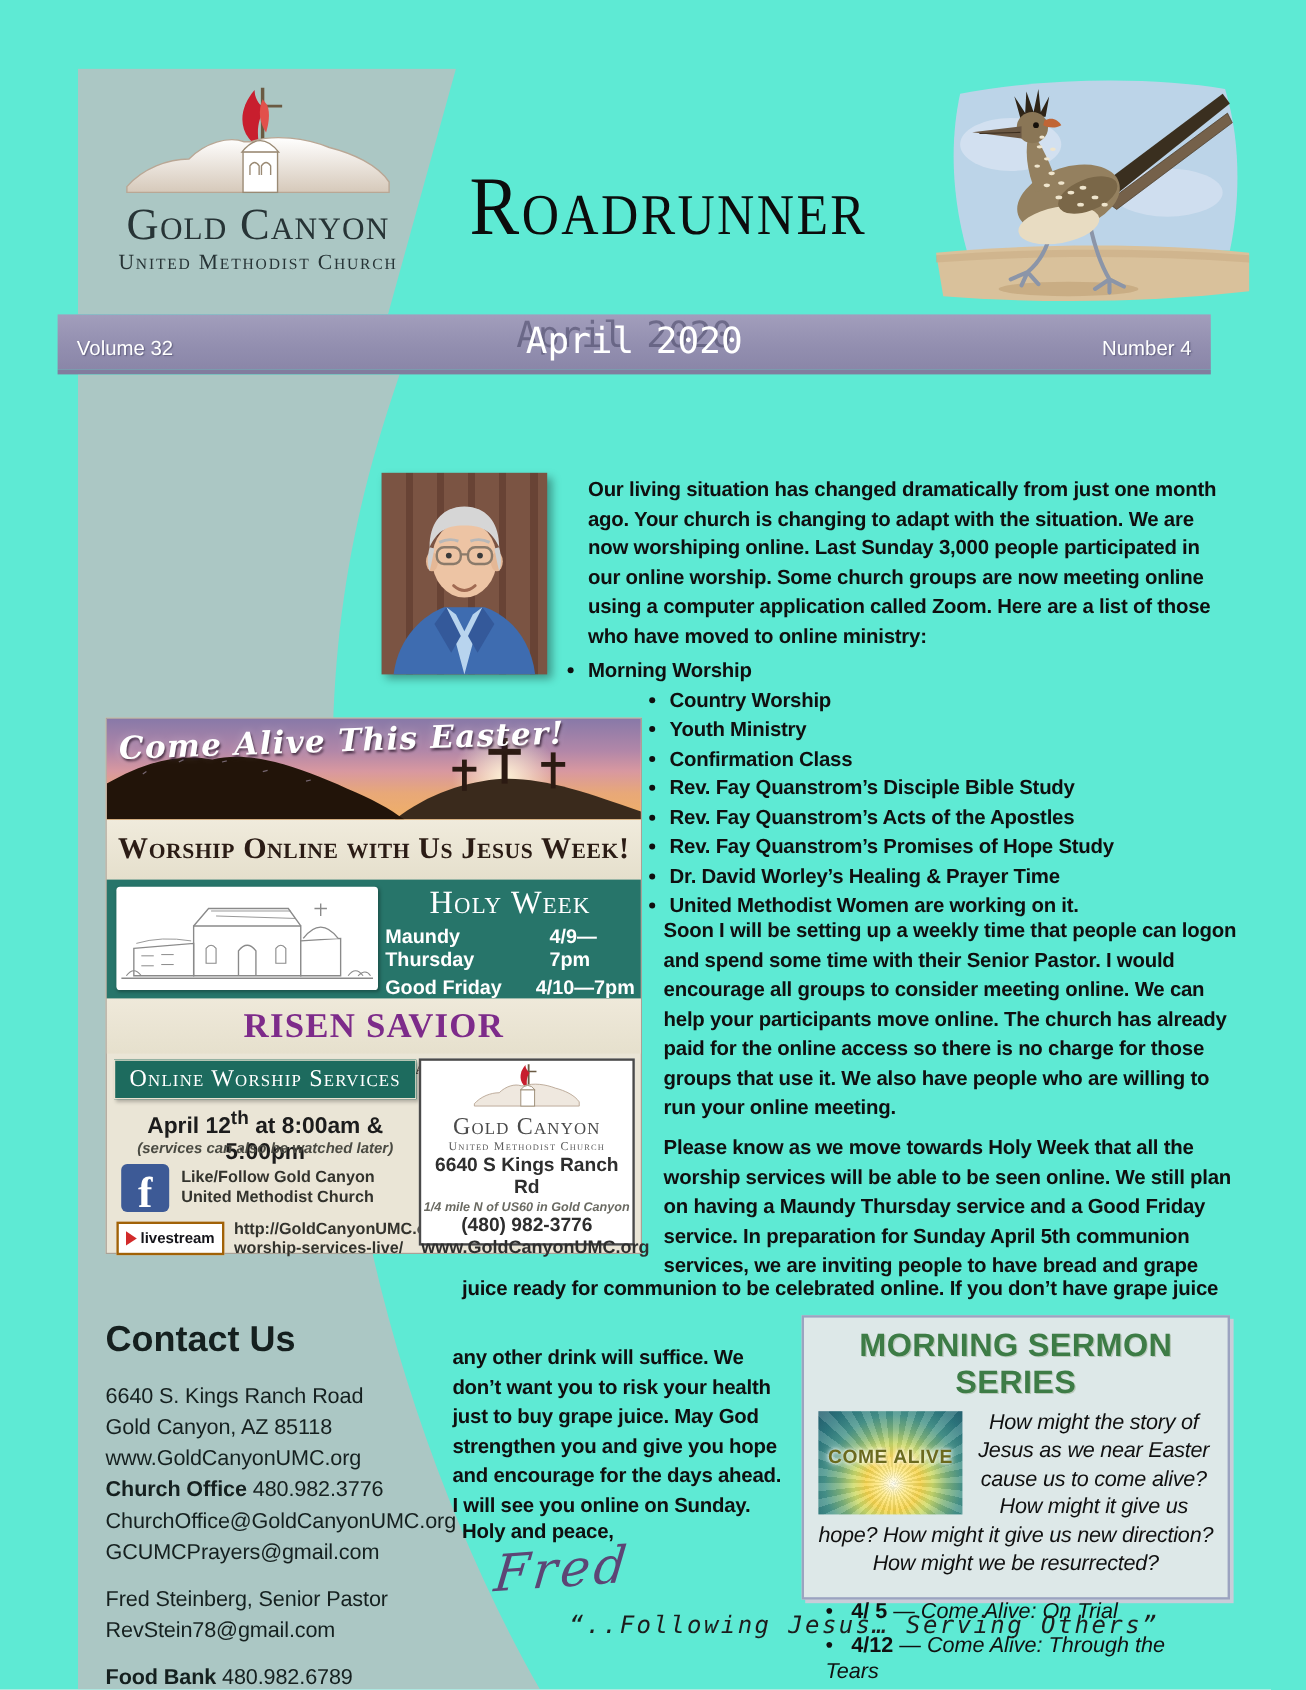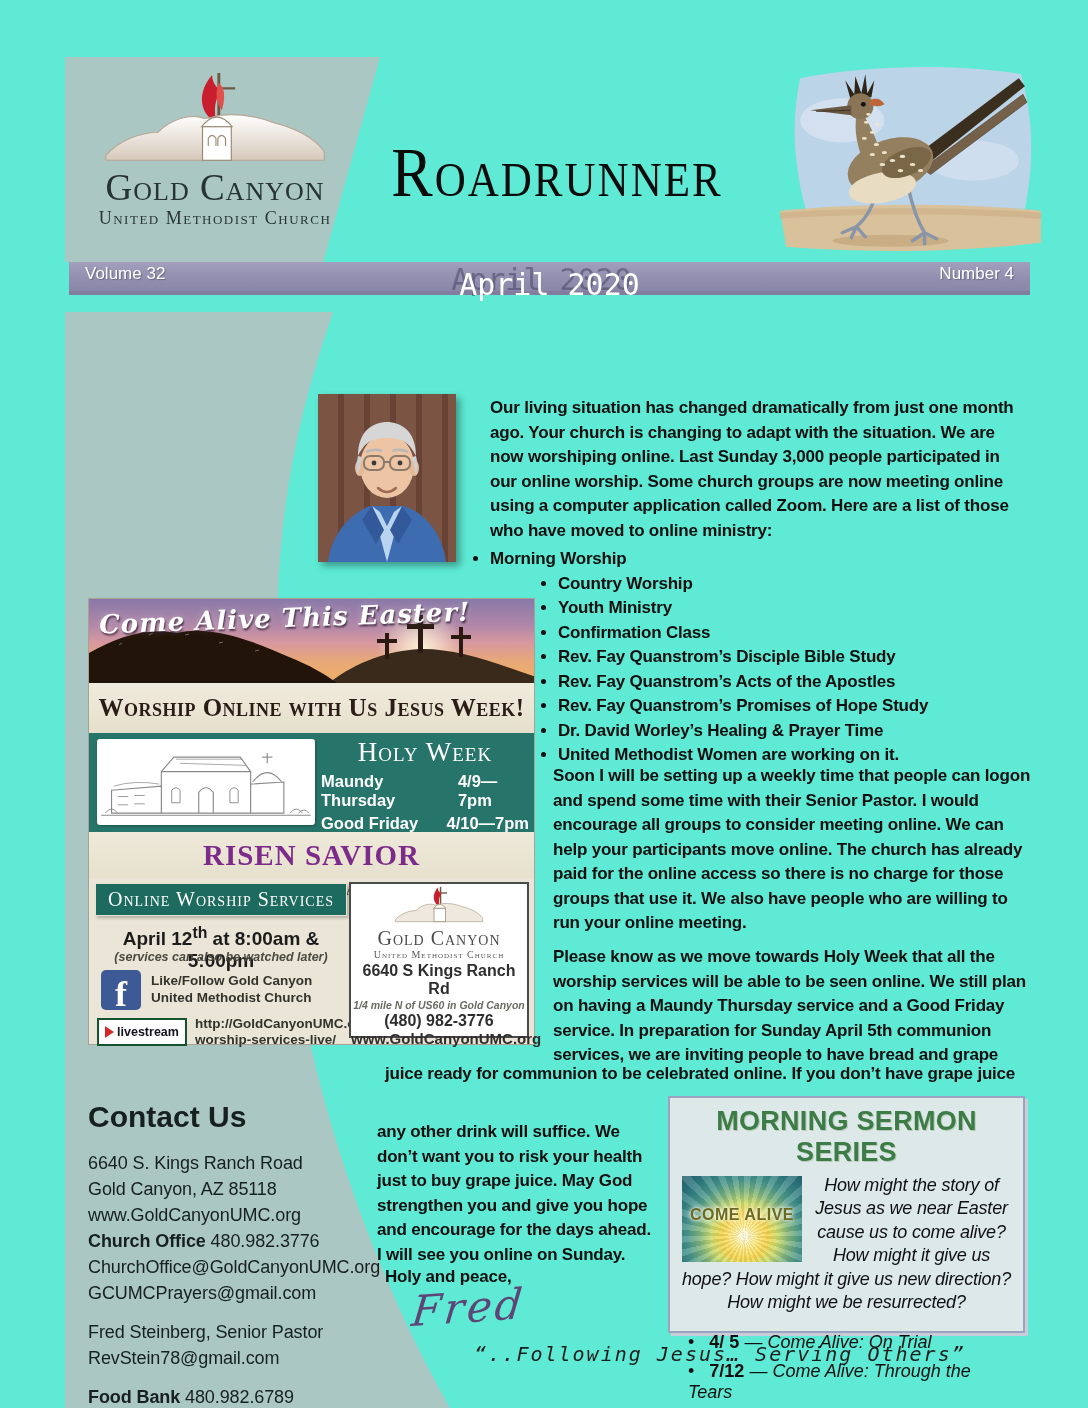--- a/index.html
+++ b/index.html
@@ -14,21 +14,21 @@
   .logo-name{font-family:"Liberation Serif",serif;font-variant:small-caps;font-size:37px;
              letter-spacing:1px;color:#273436;line-height:1;margin-top:-6px;}
   .logo-sub{font-family:"Liberation Serif",serif;font-variant:small-caps;font-size:18px;
             letter-spacing:1.5px;color:#273436;margin-top:2px;}
   .newsletter-title{position:absolute;left:372px;top:138px;width:370px;text-align:center;
             font-family:"Liberation Serif",serif;font-variant:small-caps;font-size:62px;
             color:#0c0c0c;letter-spacing:2px;transform:scaleY(1.12);}
   .bird-box{position:absolute;left:772px;top:60px;width:276px;height:206px;}
 
   
-  .issue-bar{position:absolute;left:69px;top:262px;width:961px;height:33px;
+  .issue-bar{position:absolute;left:48px;top:262px;width:961px;height:50px;
              background:linear-gradient(180deg,#a29ebc 0%,#938fb0 55%,#8a86a8 100%);
              border-bottom:4px solid #817d9e;display:flex;align-items:center;box-sizing:border-box;}
   .issue-left{position:absolute;left:16px;bottom:7px;color:#fff;font-size:17px;text-shadow:1px 1px 1px rgba(60,60,90,.5);}
   .issue-right{position:absolute;right:16px;bottom:7px;color:#fff;font-size:17px;text-shadow:1px 1px 1px rgba(60,60,90,.5);}
   .issue-date{position:absolute;left:0;right:0;top:5px;text-align:center;color:#fff;
               font-family:"DejaVu Sans Mono",monospace;font-size:30px;
               text-shadow:-8px -5px 0 rgba(70,68,98,.55);}
 
   
   .teal-main{position:absolute;left:65px;top:312px;width:400px;height:1096px;}
@@ -84,21 +84,21 @@
   .april-line{position:absolute;left:6px;top:46px;width:252px;text-align:center;
       font-size:19px;font-weight:800;color:#1c1c1c;}
   .watch-later{position:absolute;left:6px;top:72px;width:252px;text-align:center;
       font-size:12.5px;font-style:italic;color:#4a4a42;font-weight:600;}
   .fb-row{position:absolute;left:12px;top:92px;display:flex;align-items:center;gap:10px;}
   .fb-icon{width:40px;height:40px;background:#3d5a96;border-radius:5px;color:#fff;
       font-family:"Liberation Serif",serif;font-weight:bold;font-size:36px;display:flex;
       align-items:flex-end;justify-content:center;line-height:.85;overflow:hidden;}
   .fb-text{font-size:13.5px;font-weight:700;color:#33332d;line-height:1.25;}
   .ls-row{position:absolute;left:8px;top:138px;display:flex;align-items:center;gap:8px;}
-  .ls-logo{width:86px;height:24px;background:#fff;border:2px solid #14532d;display:flex;
+  .ls-logo{width:86px;height:24px;background:#fff;border:2px solid #a16207;display:flex;
       align-items:center;justify-content:center;gap:3px;font-size:12.5px;font-weight:800;color:#14141a;}
   .ls-play{width:0;height:0;border-left:9px solid #d22a2a;border-top:6px solid transparent;
       border-bottom:6px solid transparent;}
   .ls-url{font-size:13.5px;font-weight:700;color:#33332d;line-height:1.2;}
   .addr-card{position:absolute;left:260px;top:4px;width:180px;height:156px;background:#fff;
       border:2px solid #4a4a4a;box-sizing:border-box;text-align:center;}
   .addr-name{font-family:"Liberation Serif",serif;font-variant:small-caps;font-size:20px;
       color:#4a4a4a;letter-spacing:1px;line-height:1;margin-top:-4px;}
   .addr-sub{font-family:"Liberation Serif",serif;font-variant:small-caps;font-size:10px;
       color:#5a5a5a;letter-spacing:1px;margin:1px 0 2px;}
@@ -400,21 +400,21 @@
       <div class="comealive-text">COME ALIVE</div>
     </div>
     <div class="sermon-desc">How might the story of Jesus as we near Easter cause us to come alive?  How might it give us hope?  How might it give us new direction?  How might we be resurrected?</div>
     <div class="sermon-list">
       <div class="sermon-item">
         <span class="sermon-date">4/ 5</span>
         <span>—</span>
         <span class="sermon-name">Come Alive: On Trial</span>
       </div>
       <div class="sermon-item">
-        <span class="sermon-date">7/12</span>
+        <span class="sermon-date">4/12</span>
         <span>—</span>
         <span class="sermon-name">Come Alive: Through the Tears</span>
       </div>
     </div>
   </div>
 
   <div class="footer-quote">“..Following Jesus…  Serving Others”</div>
 
 </div>
 

